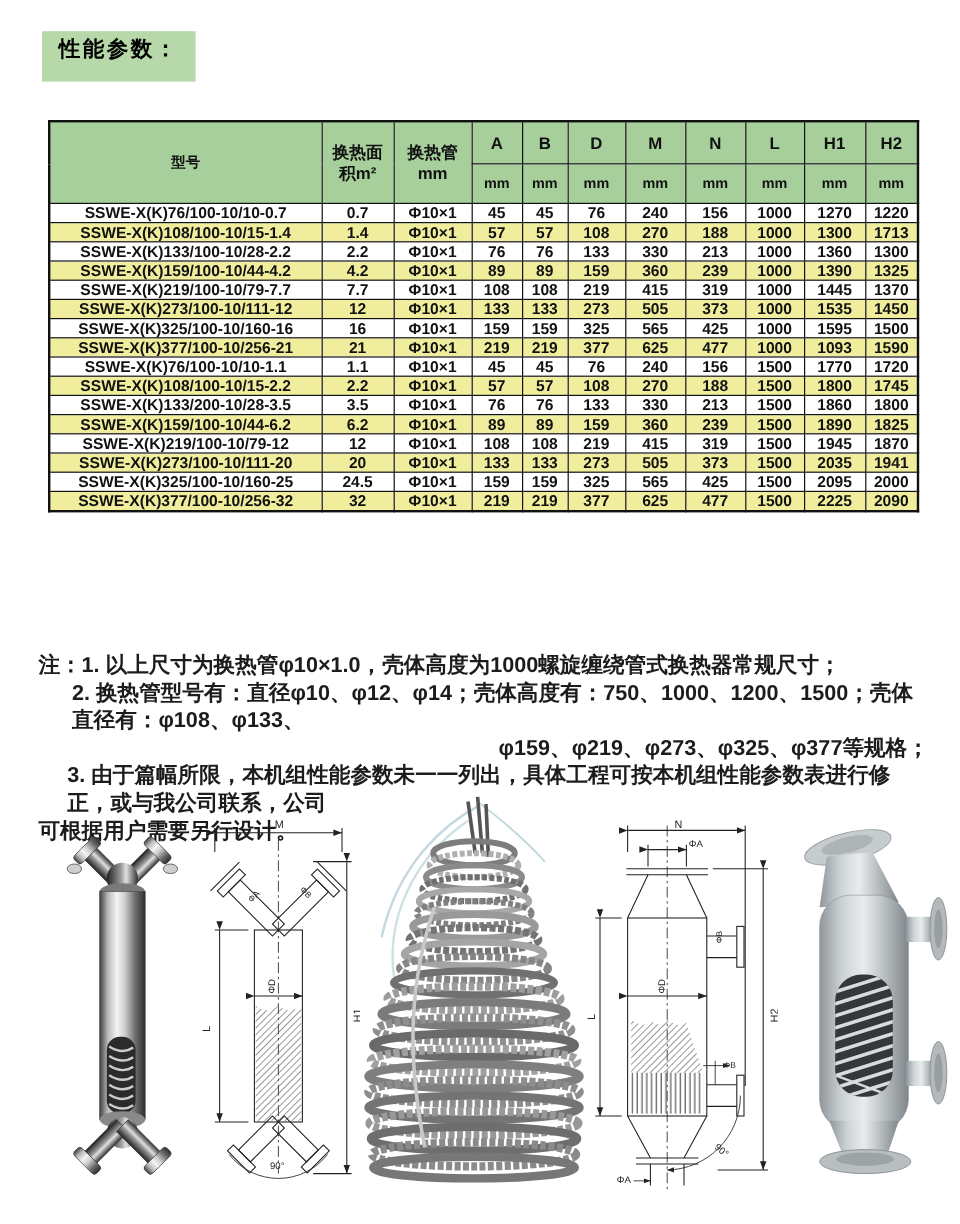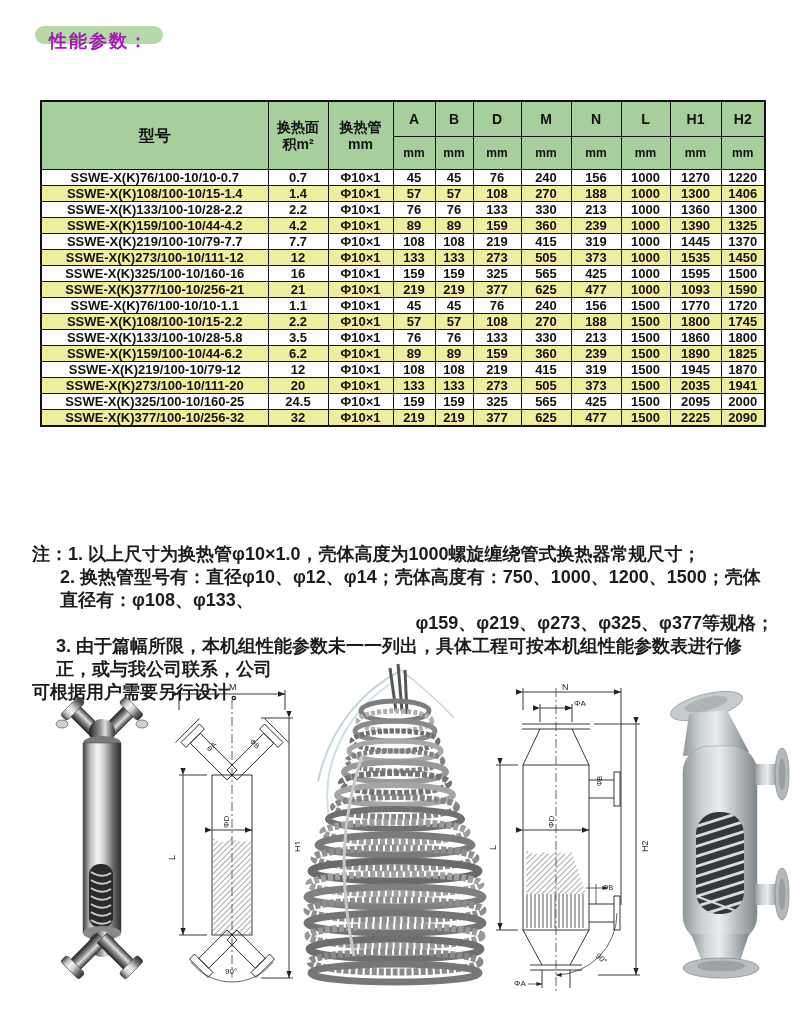--- a/index.html
+++ b/index.html
@@ -3,41 +3,41 @@
 <meta charset="utf-8">
 <style>
   html,body{margin:0;padding:0;}
   body{
     width:800px;height:1020px;background:#ffffff;position:relative;
     font-family:"Liberation Sans",sans-serif;color:#111;
     -webkit-font-smoothing:antialiased;
   }
   
   .badge{
-    position:absolute;left:35px;top:26px;height:18px;
-    background:#b7d8a8;color:#a21caf;font-weight:bold;font-size:18px;
-    line-height:30px;padding:0 14px;letter-spacing:2px;border-radius:11px;
+    position:absolute;left:35px;top:26px;height:42px;
+    background:#b7d8a8;color:#000000;font-weight:bold;font-size:18px;
+    line-height:30px;padding:0 14px;letter-spacing:2px;
   }
   
   table.spec{
     position:absolute;left:40px;top:100px;width:724px;
     border-collapse:collapse;table-layout:fixed;
     border:2px solid #111;
   }
   table.spec th,table.spec td{
     border:1.5px solid #111;text-align:center;vertical-align:middle;
     padding:0;overflow:hidden;white-space:nowrap;
   }
   table.spec thead th{background:#a6cf9b;font-weight:bold;}
   th.cn{font-size:14px;line-height:17px;}
   th.dim{font-size:14px;height:34px;}
   th.unit{font-size:12px;height:32px;font-weight:bold;}
   table.spec tbody tr{height:14px;}
   table.spec tbody td{font-size:13px;font-weight:bold;}
-  td.model,th.modelh{font-size:16px;}
+  td.model,th.modelh{font-size:12px;}
   tr.row-yellow td{background:#f0ee9c;}
   tr.row-white td{background:#ffffff;}
   
   .notes{
     position:absolute;left:32px;top:543px;width:742px;
     font-size:18px;font-weight:bold;color:#1c1c1c;line-height:23px;
   }
   .notes .in1{padding-left:28px;}
   .notes .in2{padding-left:56px;text-align:right;}
   .notes .in3{padding-left:24px;}
@@ -113,21 +113,21 @@
         <td class="model">SSWE-X(K)108/100-10/15-1.4</td>
         <td>1.4</td>
         <td>Φ10×1</td>
         <td>57</td>
         <td>57</td>
         <td>108</td>
         <td>270</td>
         <td>188</td>
         <td>1000</td>
         <td>1300</td>
-        <td>1406</td>
+        <td>1713</td>
       </tr>
       <tr class="row-white">
         <td class="model">SSWE-X(K)133/100-10/28-2.2</td>
         <td>2.2</td>
         <td>Φ10×1</td>
         <td>76</td>
         <td>76</td>
         <td>133</td>
         <td>330</td>
         <td>213</td>
@@ -220,21 +220,21 @@
         <td>57</td>
         <td>57</td>
         <td>108</td>
         <td>270</td>
         <td>188</td>
         <td>1500</td>
         <td>1800</td>
         <td>1745</td>
       </tr>
       <tr class="row-white">
-        <td class="model">SSWE-X(K)133/100-10/28-5.8</td>
+        <td class="model">SSWE-X(K)133/200-10/28-3.5</td>
         <td>3.5</td>
         <td>Φ10×1</td>
         <td>76</td>
         <td>76</td>
         <td>133</td>
         <td>330</td>
         <td>213</td>
         <td>1500</td>
         <td>1860</td>
         <td>1800</td>

